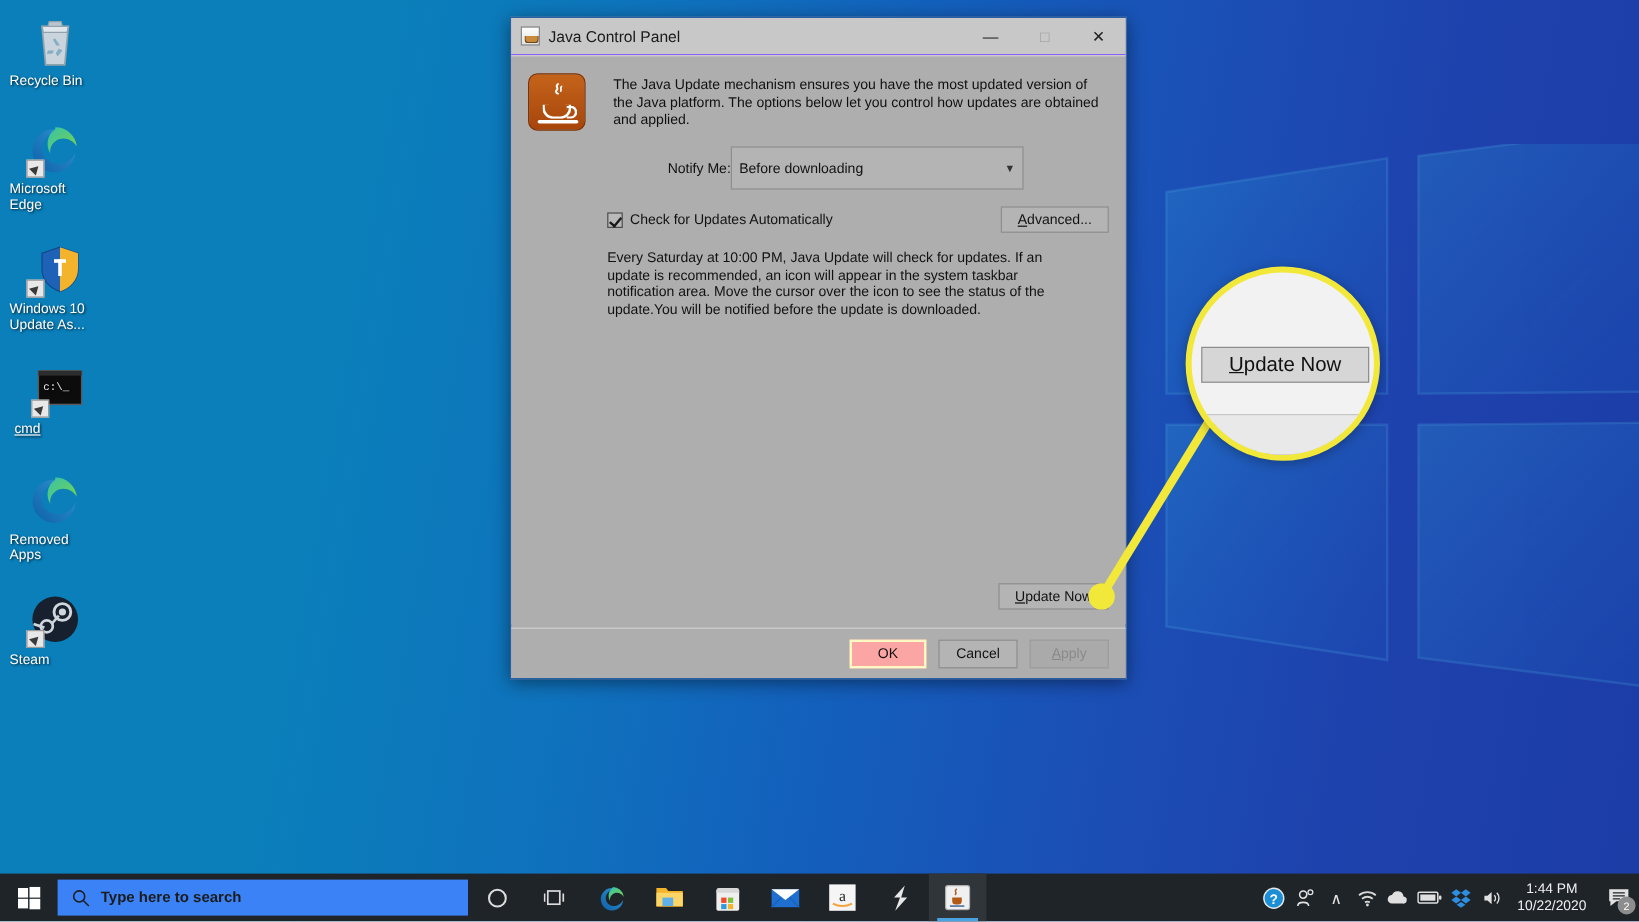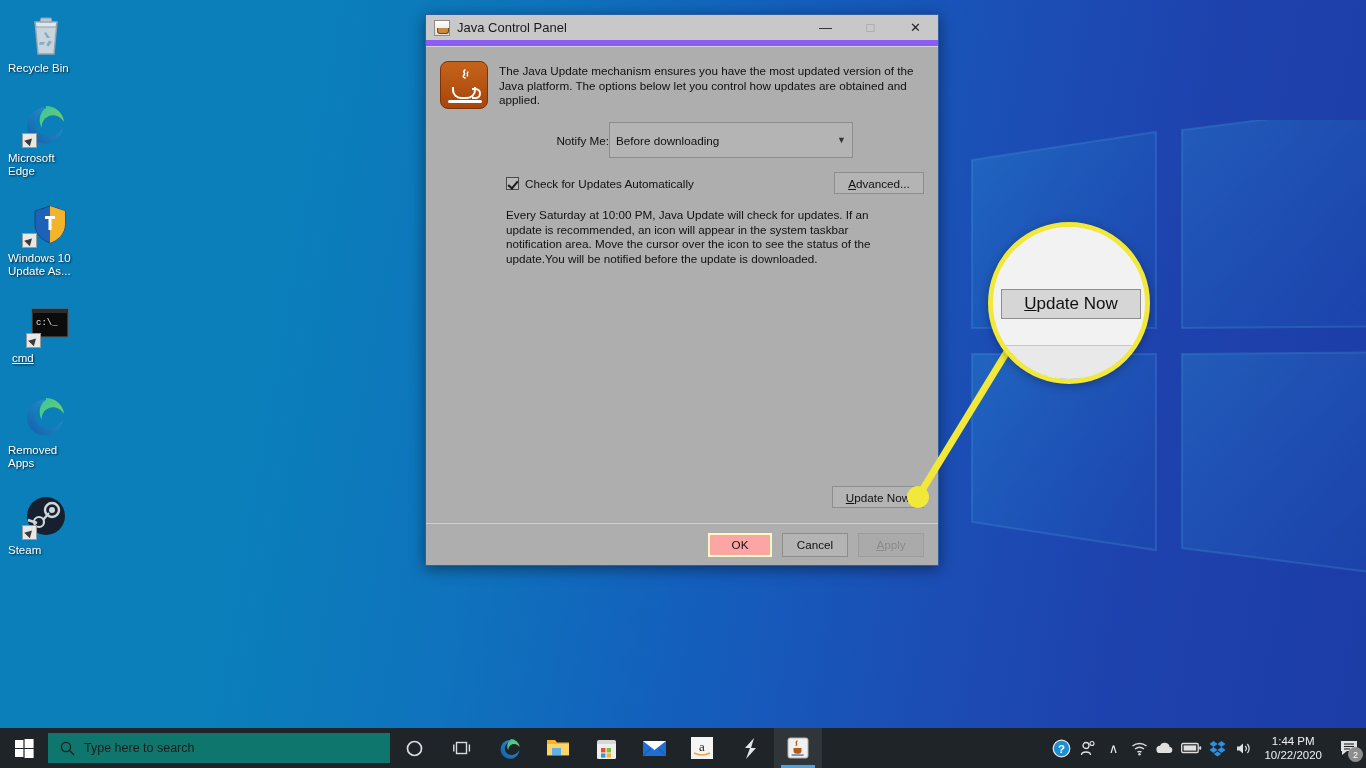--- a/index.html
+++ b/index.html
@@ -68,21 +68,21 @@
     border: 1px solid #2a5fa5;
     box-shadow: 0 3px 14px rgba(0,0,0,.45);
     font-size: 12px;
     color: #111;
   }
   #jcp-titlebar {
     height: 31px;
     background: #c8c8c8;
     display: flex;
     align-items: center;
-    border-bottom: 6px solid #8b5cf6;
+    border-bottom: 1px solid #8b5cf6;
   }
   #jcp-title-icon {
     width: 16px; height: 16px;
     margin-left: 8px; margin-right: 7px;
     background: linear-gradient(#fdfdfd,#e2e2e2);
     border: 1px solid #8a8a8a;
     position: relative;
   }
   #jcp-title-icon::after {
     content: "";
@@ -131,21 +131,21 @@
     position: relative;
     height: 474px;
     background: #aeaeae;
     border-top: 1px solid #d3d3d3;
   }
   #jcp-inner {
     position: absolute;
     left: 0; right: 0; top: 0;
     padding: 14px 14px 0 14px;
   }
-  #intro-row { display: flex; gap: 11px; }
+  #intro-row { display: flex; gap: 23px; }
   #java-logo {
     width: 48px; height: 48px;
     flex: 0 0 48px;
     border-radius: 8px;
     background: linear-gradient(#c4641a, #a8450c);
     border: 1px solid #7e3305;
     position: relative;
     overflow: hidden;
   }
   #java-logo .cup {
@@ -335,27 +335,28 @@
     background: #1f2429;
     display: flex;
     align-items: center;
   }
   #start-btn {
     width: 48px; height: 40px;
     display: flex; align-items: center; justify-content: center;
   }
   #search-box {
     width: 342px; height: 30px;
-    background: #0f766e;
+    background: #3b82f6;
     display: flex;
     align-items: center;
     padding-left: 12px;
     gap: 9px;
     color: #1c1c1c;
     font-size: 12.5px;
+    font-weight: bold;
   }
   .tb-item {
     width: 48px; height: 40px;
     display: flex; align-items: center; justify-content: center;
     position: relative;
   }
   .tb-item.active { background: #303539; }
   .tb-item.active::after {
     content: "";
     position: absolute;

